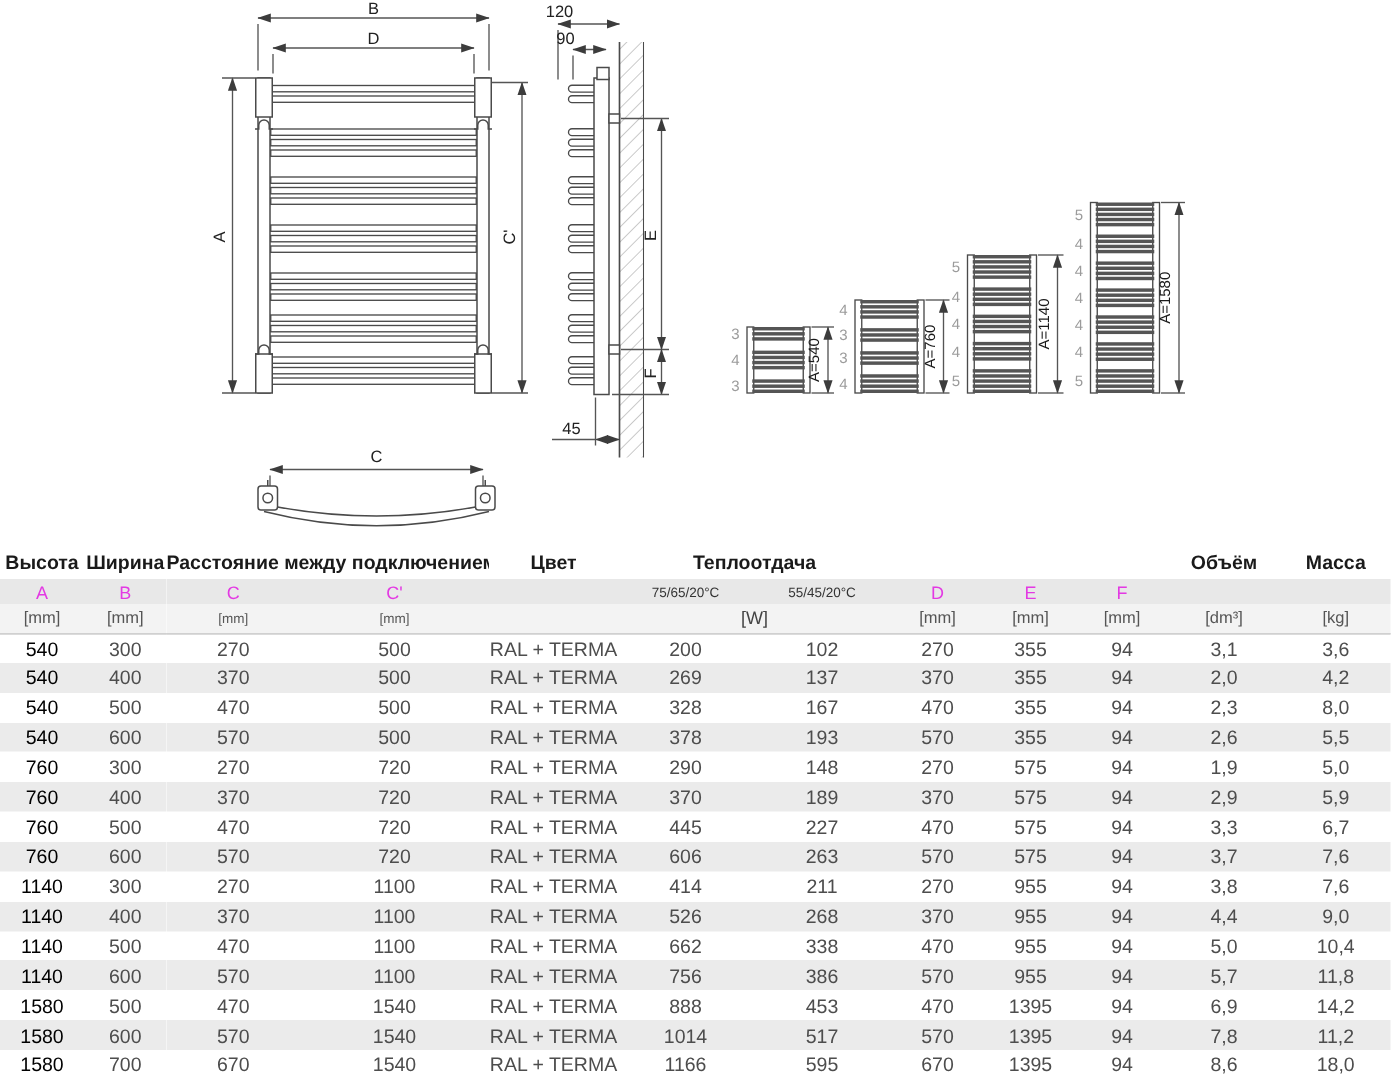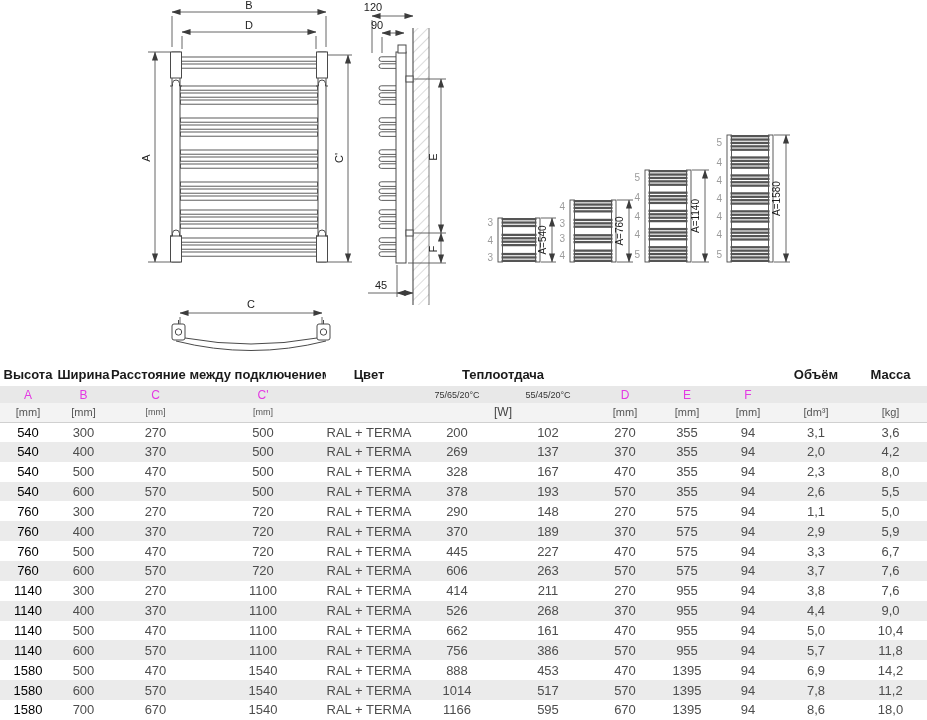--- a/index.html
+++ b/index.html
@@ -418,21 +418,21 @@
           <td class="colA">760</td>
           <td>300</td>
           <td>270</td>
           <td>720</td>
           <td>RAL + TERMA</td>
           <td>290</td>
           <td>148</td>
           <td>270</td>
           <td>575</td>
           <td>94</td>
-          <td>1,1</td>
+          <td>1,9</td>
           <td>5,0</td>
         </tr>
         <tr>
           <td class="colA">760</td>
           <td>400</td>
           <td>370</td>
           <td>720</td>
           <td>RAL + TERMA</td>
           <td>370</td>
           <td>189</td>
@@ -498,21 +498,21 @@
           <td>4,4</td>
           <td>9,0</td>
         </tr>
         <tr>
           <td class="colA">1140</td>
           <td>500</td>
           <td>470</td>
           <td>1100</td>
           <td>RAL + TERMA</td>
           <td>662</td>
-          <td>161</td>
+          <td>338</td>
           <td>470</td>
           <td>955</td>
           <td>94</td>
           <td>5,0</td>
           <td>10,4</td>
         </tr>
         <tr>
           <td class="colA">1140</td>
           <td>600</td>
           <td>570</td>

